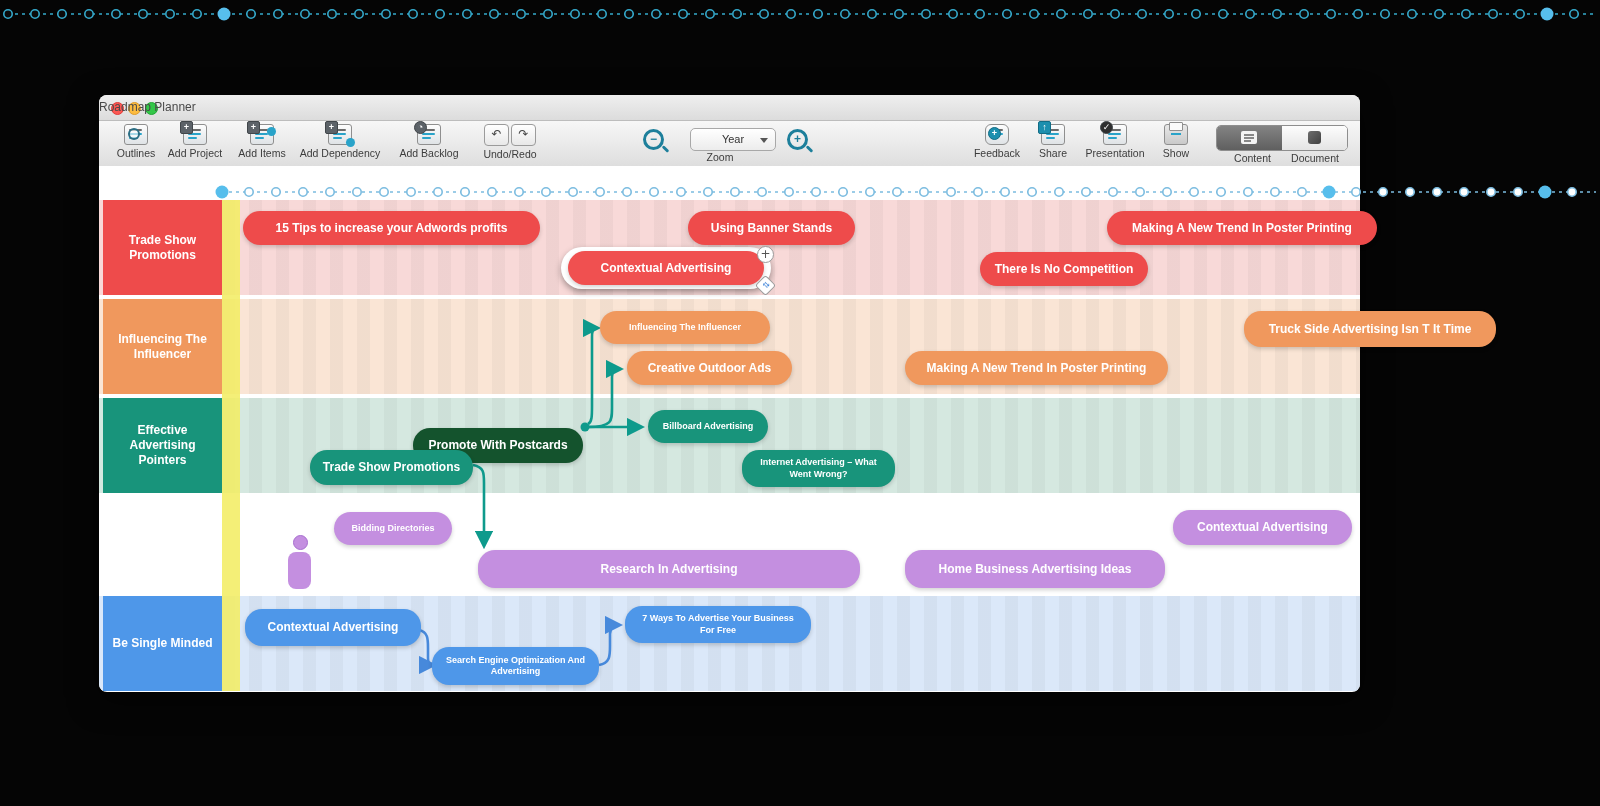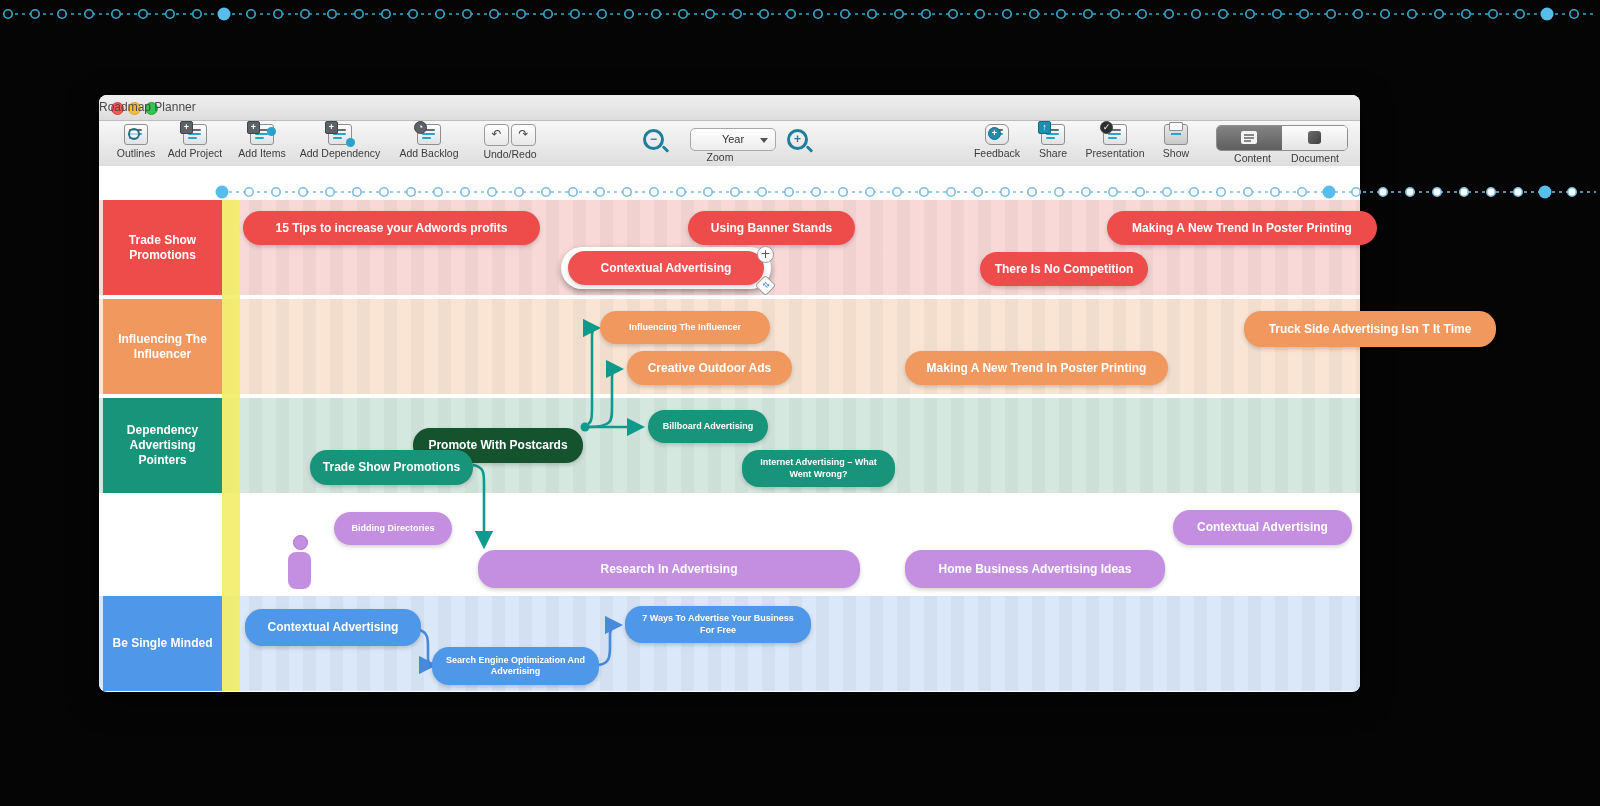--- a/index.html
+++ b/index.html
@@ -276,21 +276,21 @@
     <div class="lane-bg" style="top:105px;background:#F8D9D8;">
       <div class="lane-stripes"></div>
       <div class="lane-label" style="background:#EE4B4B;">Trade Show Promotions</div>
     </div>
     <div class="lane-bg" style="top:204px;background:#FAE5D5;">
       <div class="lane-stripes"></div>
       <div class="lane-label" style="background:#F0985D;">Influencing The Influencer</div>
     </div>
     <div class="lane-bg" style="top:303px;background:#D5E8E0;">
       <div class="lane-stripes"></div>
-      <div class="lane-label" style="background:#18947B;">Dependency Advertising Pointers</div>
+      <div class="lane-label" style="background:#18947B;">Effective Advertising Pointers</div>
     </div>
     <div class="lane-bg" style="top:501px;background:#DBE8F9;">
       <div class="lane-stripes"></div>
       <div class="lane-label" style="background:#4E97E9;">Be Single Minded</div>
     </div>
   </div>
 
   <div id="yellow-stripe"></div>
 
   <svg id="connectors" width="1600" height="806">

